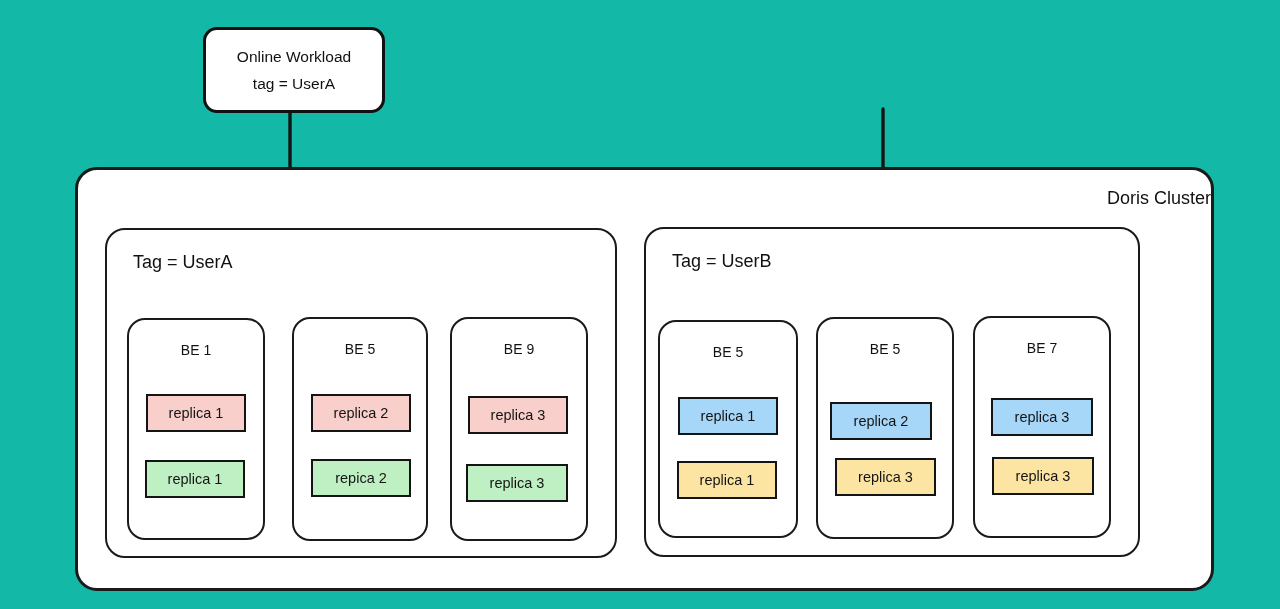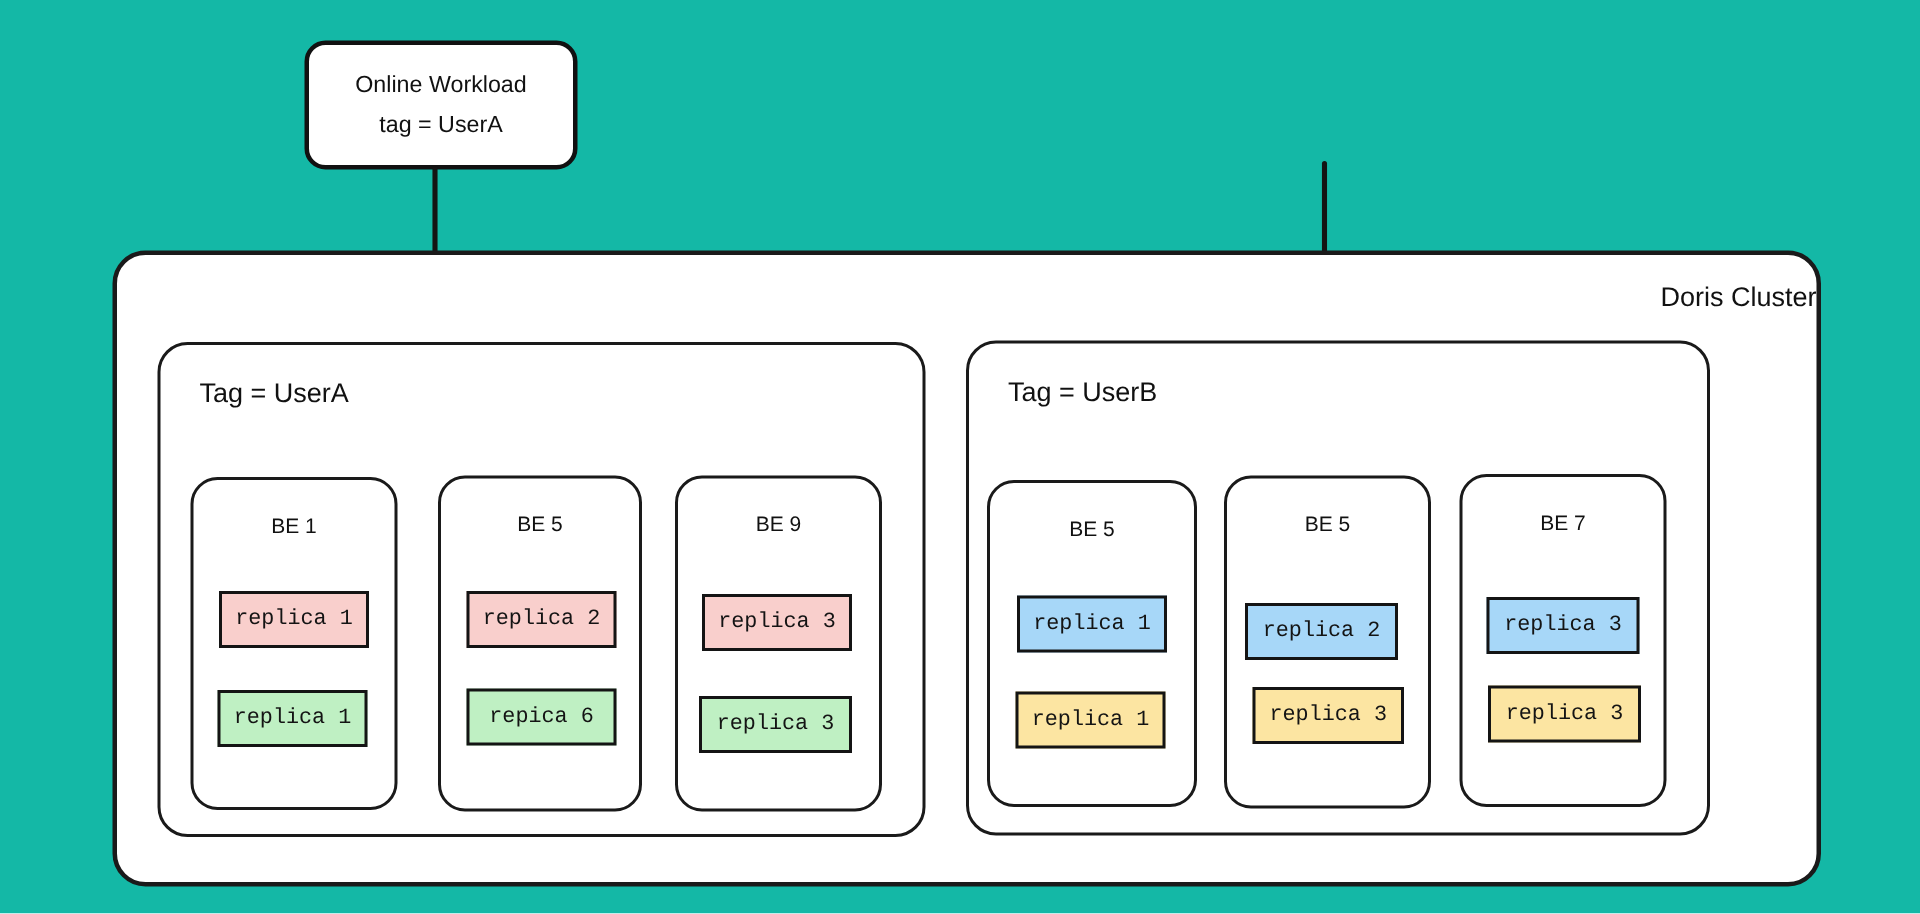--- a/index.html
+++ b/index.html
@@ -83,21 +83,20 @@
   .replica {
     position: absolute;
     border: 2.4px solid #141414;
     border-radius: 0;
     display: flex;
     align-items: center;
     justify-content: center;
     font-size: 14.5px;
     color: #141414;
     white-space: nowrap;
-    font-family: Liberation Mono, monospace;
   }
 
   
   .arrow-svg {
     position: absolute;
     overflow: visible;
     pointer-events: none;
   }
 </style>
 </head>
@@ -132,21 +131,21 @@
   <div class="box be" style="left:127px; top:318px; width:138px; height:222px;">
     <div class="be-title">BE 1</div>
   </div>
   <div class="replica" style="left:146px; top:394px; width:100px; height:38px; background:#f9cfcc;">replica 1</div>
   <div class="replica" style="left:145px; top:460px; width:100px; height:38px; background:#bff0c3;">replica 1</div>
 
   <div class="box be" style="left:292px; top:317px; width:136px; height:224px;">
     <div class="be-title">BE 5</div>
   </div>
   <div class="replica" style="left:311px; top:394px; width:100px; height:38px; background:#f9cfcc;">replica 2</div>
-  <div class="replica" style="left:311px; top:459px; width:100px; height:38px; background:#bff0c3;">repica 6</div>
+  <div class="replica" style="left:311px; top:459px; width:100px; height:38px; background:#bff0c3;">repica 2</div>
 
   <div class="box be" style="left:450px; top:317px; width:138px; height:224px;">
     <div class="be-title">BE 9</div>
   </div>
   <div class="replica" style="left:468px; top:396px; width:100px; height:38px; background:#f9cfcc;">replica 3</div>
   <div class="replica" style="left:466px; top:464px; width:102px; height:38px; background:#bff0c3;">replica 3</div>
 
   <div class="box taggroup" style="left:644px; top:227px; width:496px; height:330px;">
     <div class="tag-title">Tag = UserB</div>
   </div>

